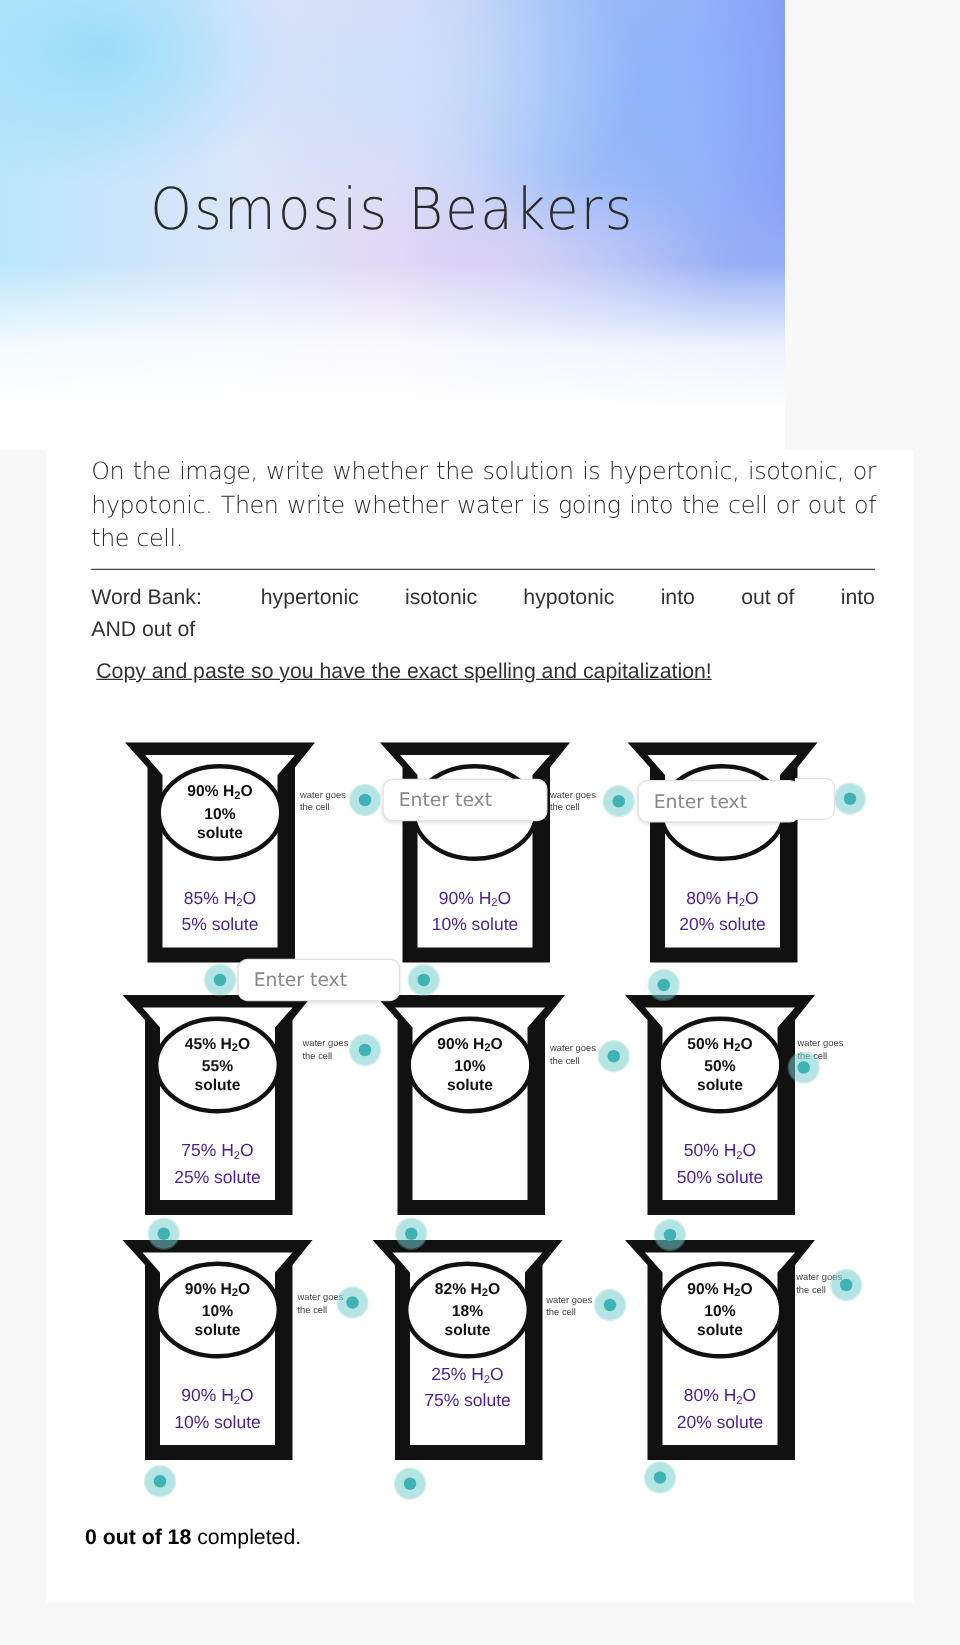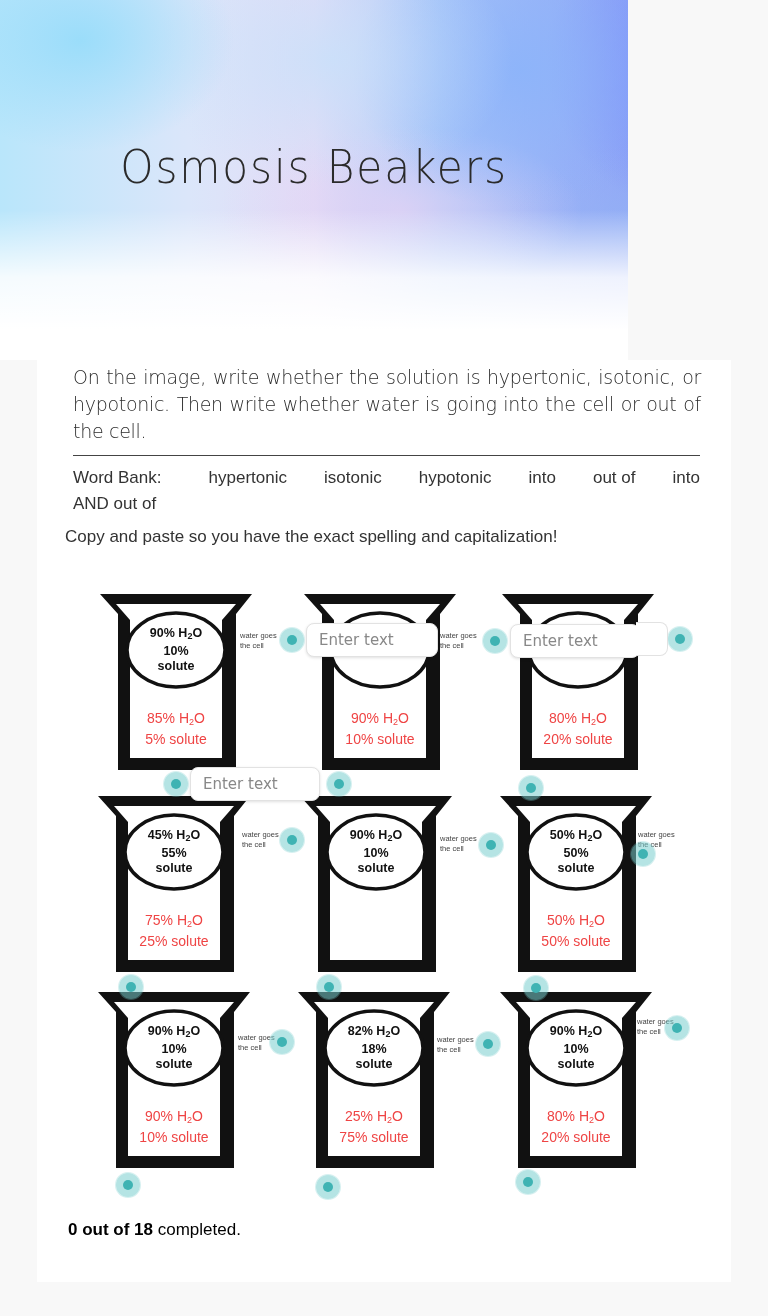--- a/index.html
+++ b/index.html
@@ -36,32 +36,32 @@
     color: #2c2c2c; text-align: justify; letter-spacing: -0.3px;
   }
   .divider { position: absolute; left: 36px; top: 95px; width: 627px; height: 1px; background: #444; }
   .wordbank {
     position: absolute; left: 36px; top: 105px; width: 627px; font-size: 17px; line-height: 26px; color: #333;
     display: flex; flex-wrap: wrap;
   }
   .wordbank .label { margin-right: 10px; }
   .wordbank .word { margin-right: 0; }
   .wb-row1 { display: flex; justify-content: space-between; width: 100%; }
-  .copy-note { position: absolute; left: 28px; top: 167px; font-size: 17px; color: #333; }
+  .copy-note { position: absolute; left: 40px; top: 167px; font-size: 17px; color: #333; text-decoration: underline; }
 
   .beakers { position: absolute; left: 0; top: 0; }
   .beaker { position: absolute; width: 156px; height: 180px; }
   .beaker svg { position: absolute; left: 0; top: 0; }
   .cell-text {
     position: absolute; left: 30px; width: 96px; text-align: center;
     font-weight: bold; font-size: 12.5px; line-height: 15px; color: #111;
   }
   .sol-text {
     position: absolute; left: 20px; width: 116px; text-align: center;
-    font-size: 14px; line-height: 17px; color: #ef4444;
+    font-size: 14px; line-height: 17px; color: #4c1d95;
   }
   sub { font-size: 9px; vertical-align: -2px; }
 
   .wg-label {
     position: absolute; font-size: 7.5px; line-height: 10px; color: #444; white-space: nowrap;
   }
 
   .hotspot {
     position: absolute; width: 24px; height: 24px; border-radius: 50%;
     background: rgba(120, 205, 205, 0.55); box-shadow: 0 0 0 1px rgba(120,205,205,0.3);
@@ -219,21 +219,21 @@
       <svg width="156" height="182" viewBox="0 0 156 182">
     <path d="M2 4 H154 L138 24 V180 H20 V24 Z" fill="#111"></path>
     <path d="M18 14 H138 L124 30 V168 H32 V30 Z" fill="#fff"></path>
     <ellipse cx="78" cy="60" rx="49" ry="37" fill="#fff" stroke="#111" stroke-width="3.5"></ellipse>
   </svg>
       <div class="cell-text" style="top:36px">
          <div><span>82% H</span><sub>2</sub><span>O</span></div>
          <div>18%</div>
          <div>solute</div>
        </div>
-       <div class="sol-text" style="top:120px">
+       <div class="sol-text" style="top:103px">
          <div><span>25% H</span><sub>2</sub><span>O</span></div>
          <div>75%  solute</div>
        </div>
     </div>
     <div class="beaker" style="left: 498px; top: 988px;">
       <svg width="156" height="182" viewBox="0 0 156 182">
     <path d="M2 4 H154 L138 24 V180 H20 V24 Z" fill="#111"></path>
     <path d="M18 14 H138 L124 30 V168 H32 V30 Z" fill="#fff"></path>
     <ellipse cx="78" cy="60" rx="49" ry="37" fill="#fff" stroke="#111" stroke-width="3.5"></ellipse>
   </svg>

